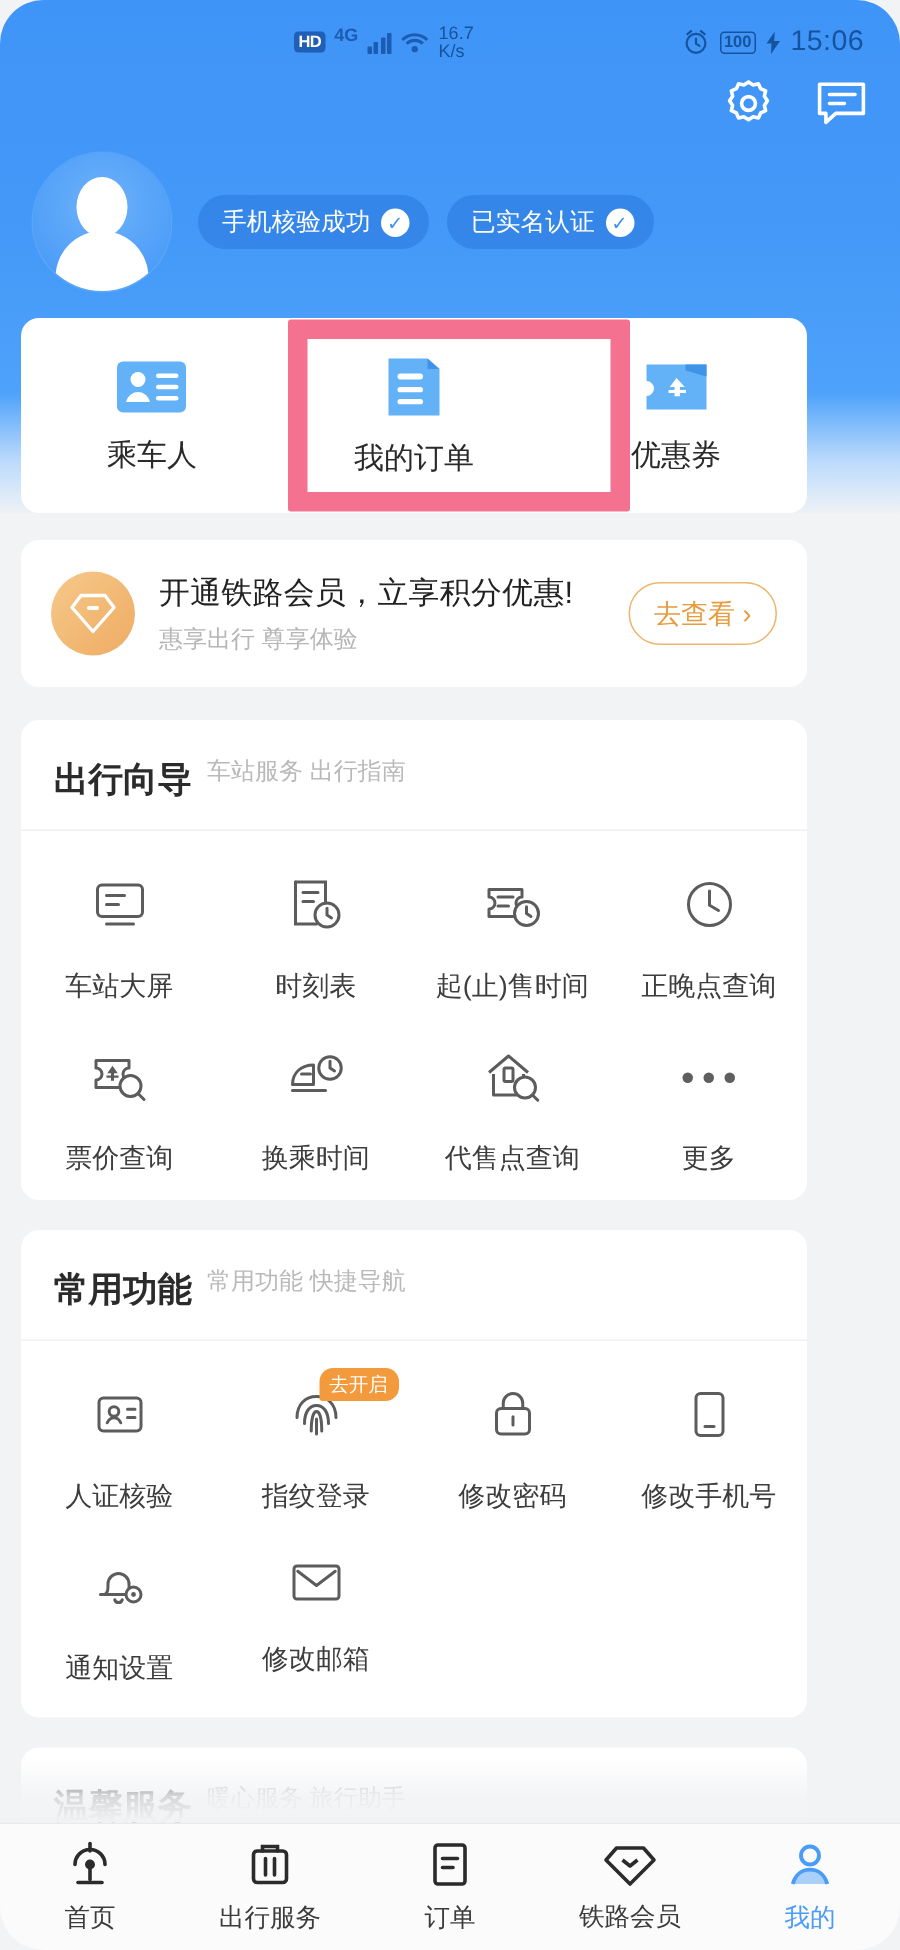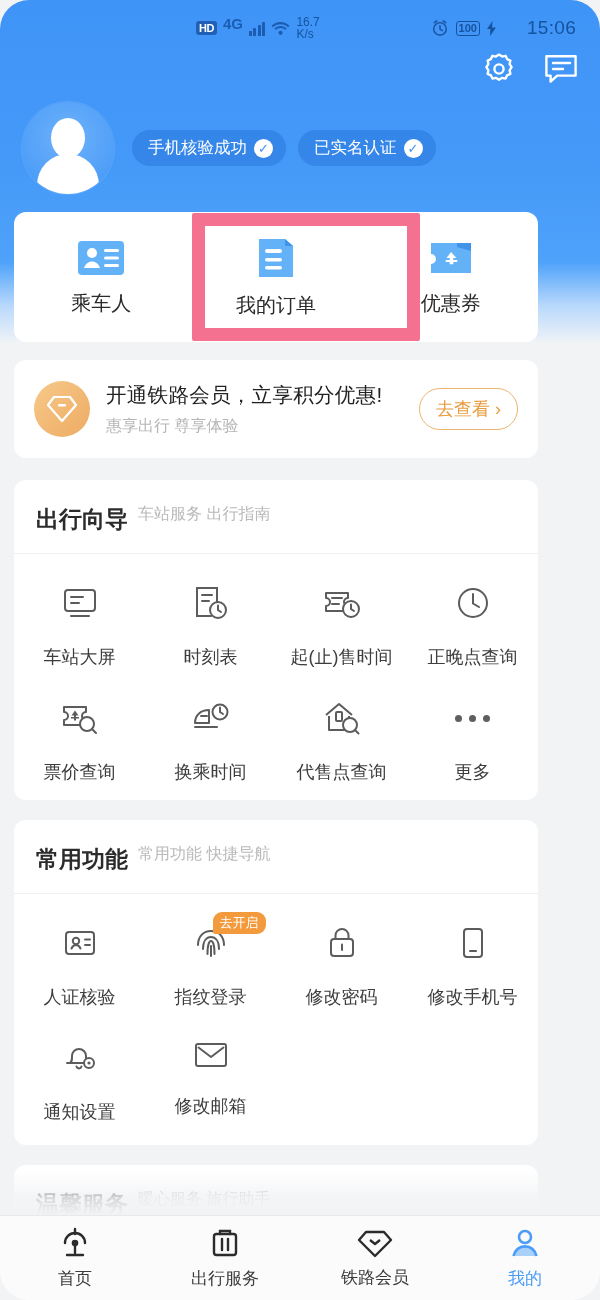--- a/index.html
+++ b/index.html
@@ -36,40 +36,40 @@
   }
   .sb-center {
     position: absolute; left: 196px; top: 28px;
     transform: translateY(-50%);
     display: flex; align-items: center; gap: 6px;
   }
   .hd-badge {
     background: #1f5fb5; color: #fff; font-size: 11px; font-weight: bold;
     border-radius: 3px; padding: 1px 3px; letter-spacing: -0.5px;
   }
-  .g4 { font-size: 15px; font-weight: bold; color:#1c5db3; position:relative; top:-5px; }
+  .g4 { font-size: 12px; font-weight: bold; color:#1c5db3; position:relative; top:-5px; }
   .bars { display: flex; align-items: flex-end; gap: 1.5px; height: 15px; }
   .bars i { display:block; width: 3px; background: #1c5db3; border-radius: .5px; }
   .bars i:nth-child(1){height:5px}.bars i:nth-child(2){height:8px}
   .bars i:nth-child(3){height:11px}.bars i:nth-child(4){height:14px}
   .netspeed {
     font-size: 12px; line-height: 12px; color: #15539f; text-align: left;
     font-family: "Liberation Sans", sans-serif;
   }
   .netspeed small { display:block; font-size: 12px; }
   .sb-right {
     position: absolute; right: 24px; top: 28px;
     transform: translateY(-50%);
     display: flex; align-items: center; gap: 7px; color: #15539f;
   }
   .battery {
     border: 1.6px solid #15539f; border-radius: 3px;
     font-size: 11px; font-weight: bold; padding: 0 2px; line-height: 13px;
   }
-  .clock-txt { font-size: 19px; color: #15539f; letter-spacing: .3px; margin-left: 24px; }
+  .clock-txt { font-size: 19px; color: #15539f; letter-spacing: .3px; }
 
   
   .header-icons {
     position: absolute; right: 22px; top: 52px;
     display: flex; align-items: center; gap: 28px;
   }
 
   
   .profile {
     position: absolute; top: 102px; left: 22px;
@@ -537,20 +537,29 @@
         <svg width="32" height="34" viewBox="0 0 32 34">
             <path d="M11 8V5h10v3" fill="none" stroke="#2b2b2b" stroke-width="2.4" stroke-linecap="round"></path>
             <rect x="5" y="8" width="22" height="21" rx="2.5" fill="none" stroke="#2b2b2b" stroke-width="2.4"></rect>
             <path d="M13 13v11M19 13v11" stroke="#2b2b2b" stroke-width="2.4" stroke-linecap="round"></path>
           </svg>
       </span>
       <span class="nav-label">出行服务</span>
     </div>
     <div class="nav-item">
       <span>
+        <svg width="30" height="34" viewBox="0 0 30 34">
+            <rect x="5" y="4" width="20" height="26" rx="2" fill="none" stroke="#2b2b2b" stroke-width="2.4"></rect>
+            <path d="M10 13h10M10 19h7" stroke="#2b2b2b" stroke-width="2.4" stroke-linecap="round"></path>
+          </svg>
+      </span>
+      <span class="nav-label">订单</span>
+    </div>
+    <div class="nav-item">
+      <span>
         <svg width="36" height="32" viewBox="0 0 36 32">
             <path d="M9 5h18l7 8-16 16L2 13z" fill="none" stroke="#2b2b2b" stroke-width="2.4" stroke-linejoin="round"></path>
             <path d="M13 13l5 4 5-4" fill="none" stroke="#2b2b2b" stroke-width="2.4" stroke-linejoin="round"></path>
           </svg>
       </span>
       <span class="nav-label">铁路会员</span>
     </div>
     <div class="nav-item active">
       <span>
         <svg width="32" height="34" viewBox="0 0 32 34">

